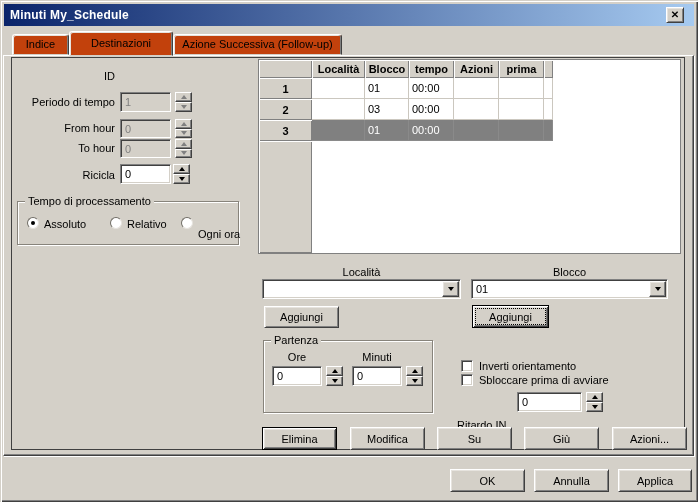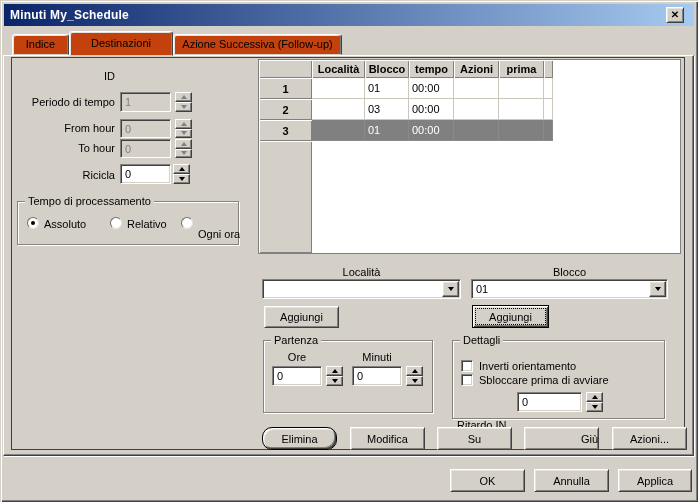--- a/index.html
+++ b/index.html
@@ -334,50 +334,47 @@
   </div>
   <div class="spin" style="left:406px;top:366px;height:20px;">
     <div class="spin-b">
         <div class="arr-u"></div>
       </div>
     <div class="spin-b">
         <div class="arr-d"></div>
       </div>
   </div>
 
-  <div class="group" style="left:452px;top:340px;width:213px;height:79px;">
-    <div class="legend">Dettagli</div>
-  </div>
   <div class="checkbox" style="left:461px;top:360px;"></div>
   <div class="lbl" style="left:479px;top:360px;">Inverti orientamento</div>
   <div class="checkbox" style="left:461px;top:374px;"></div>
   <div class="lbl" style="left:479px;top:374px;text-align:right;">Sbloccare prima di avviare</div>
   <div class="lbl" style="left:457px;top:419px;">Ritardo IN</div>
   <div class="tb" style="left:517px;top:392px;width:65px;height:20px;">
     <span>0</span>
   </div>
   <div class="spin" style="left:586px;top:392px;height:20px;">
     <div class="spin-b">
         <div class="arr-u"></div>
       </div>
     <div class="spin-b">
         <div class="arr-d"></div>
       </div>
   </div>
 
-  <div class="btn default" style="left:262px;top:427px;width:75px;border-radius:10px;">
+  <div class="btn default" style="left:262px;top:427px;width:75px;">
     <span>Elimina</span>
   </div>
   <div class="btn" style="left:350px;top:427px;width:75px;">
     <span>Modifica</span>
   </div>
   <div class="btn" style="left:437px;top:427px;width:75px;">
     <span>Su</span>
   </div>
-  <div class="btn" style="left:524px;top:427px;width:75px;justify-content:flex-end;">
+  <div class="btn" style="left:524px;top:427px;width:75px;">
     <span>Giù</span>
   </div>
   <div class="btn" style="left:612px;top:427px;width:75px;">
     <span>Azioni...</span>
   </div>
 
   <div class="btn" style="left:450px;top:469px;width:75px;">
     <span>OK</span>
   </div>
   <div class="btn" style="left:534px;top:469px;width:75px;">

